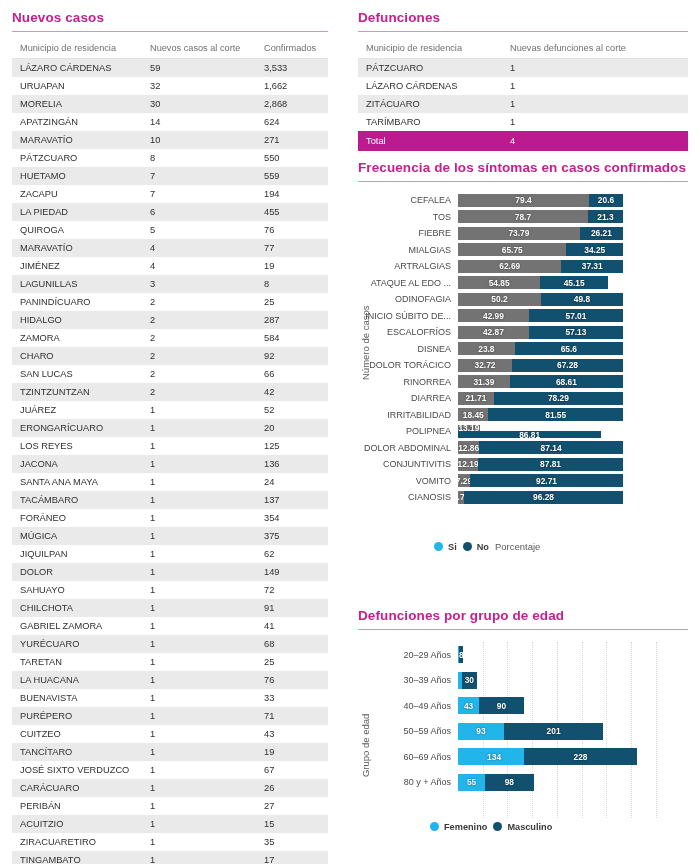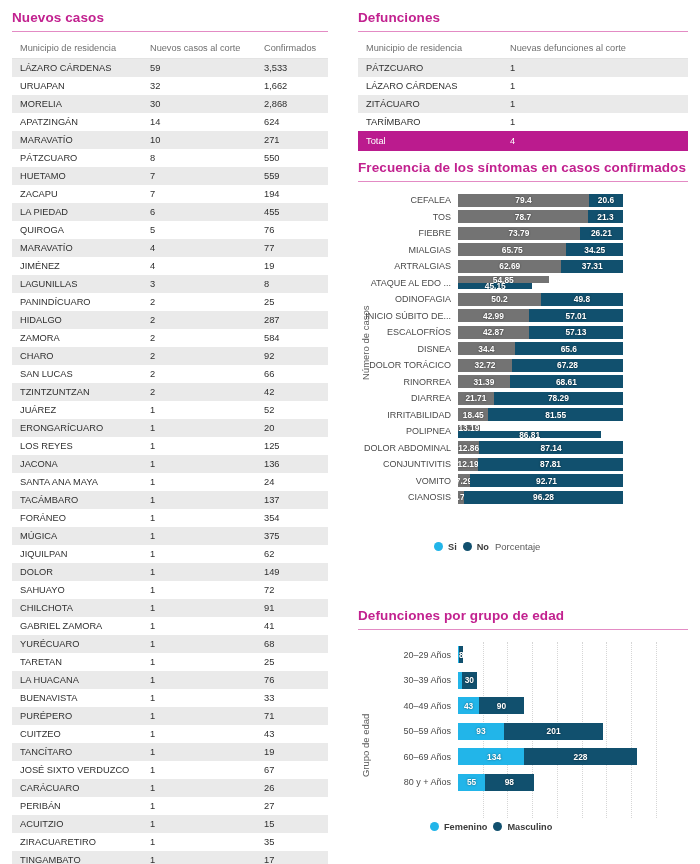--- a/index.html
+++ b/index.html
@@ -441,21 +441,21 @@
             <div class="seg si" style="width: 103.439px;">
               <span>62.69</span>
             </div>
             <div class="seg no" style="width: 61.5615px;">
               <span>37.31</span>
             </div>
           </div>
         </div>
         <div class="row" style="height: 16.5px;">
           <div class="cat-label" style="width: 100px;">ATAQUE AL EDO ...</div>
-          <div class="bars" style="width: 136px; height: 13px; flex-direction: column;">
+          <div class="bars" style="width: 150px; height: 13px;">
             <div class="seg si" style="width: 90.5025px;">
               <span>54.85</span>
             </div>
             <div class="seg no" style="width: 74.4975px;">
               <span>45.15</span>
             </div>
           </div>
         </div>
         <div class="row" style="height: 16.5px;">
           <div class="cat-label" style="width: 100px;">ODINOFAGIA</div>
@@ -487,21 +487,21 @@
             </div>
             <div class="seg no" style="width: 94.2645px;">
               <span>57.13</span>
             </div>
           </div>
         </div>
         <div class="row" style="height: 16.5px;">
           <div class="cat-label" style="width: 100px;">DISNEA</div>
           <div class="bars" style="width: 165px; height: 13px;">
             <div class="seg si" style="width: 56.76px;">
-              <span>34.4</span>
+              <span>23.8</span>
             </div>
             <div class="seg no" style="width: 108.24px;">
               <span>65.6</span>
             </div>
           </div>
         </div>
         <div class="row" style="height: 16.5px;">
           <div class="cat-label" style="width: 100px;">DOLOR TORÁCICO</div>
           <div class="bars" style="width: 165px; height: 13px;">
             <div class="seg si" style="width: 53.988px;">

